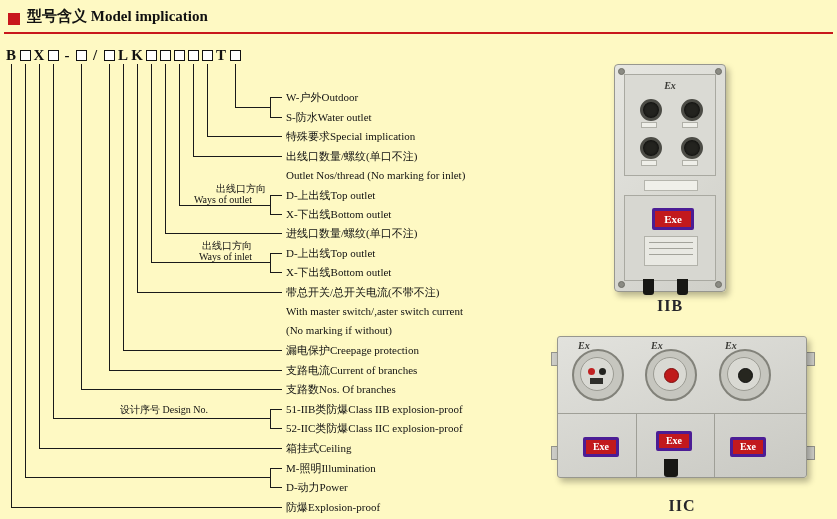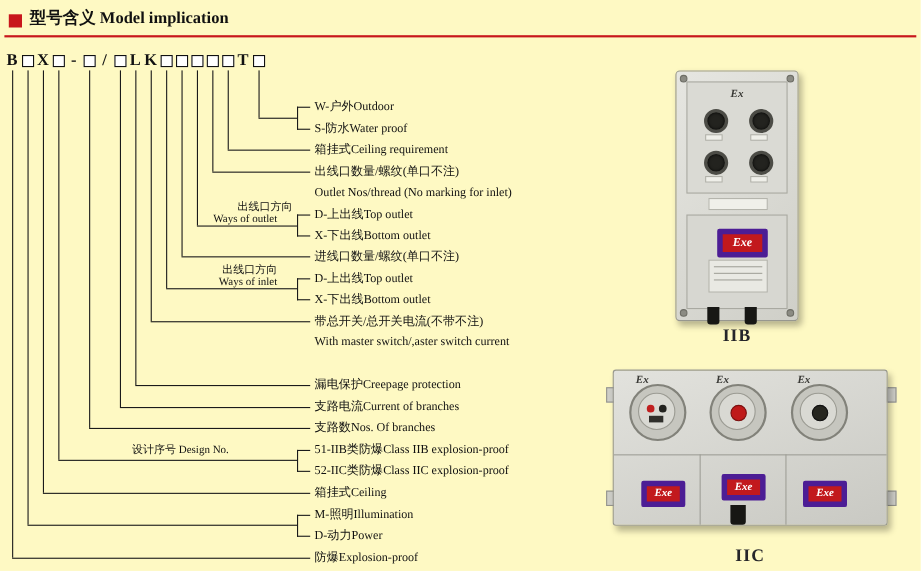--- a/index.html
+++ b/index.html
@@ -18,22 +18,22 @@
   
   .ln{position:absolute;background:#1a1a1a;}
   
   .lbl{position:absolute;left:286px;height:18px;line-height:18px;font-size:11px;white-space:nowrap;color:#111;}
   .side{position:absolute;font-size:10px;line-height:11px;white-space:nowrap;color:#111;}
   .side-r{text-align:right;width:74px;}
   
   .product{position:absolute;}
   .pbody{position:absolute;border:1px solid #97978f;border-radius:4px;
          background:linear-gradient(135deg,#e6e6e1,#cfcfc8);box-shadow:3px 4px 6px rgba(0,0,0,.28);}
-  .exe{position:absolute;background:#c2191d;border:5px solid #4c1d95;border-radius:2px;color:#fff;
-       font-style:italic;font-weight:bold;text-align:center;}
+  .exe{position:absolute;background:#c2191d;border:3px solid #4c1d95;border-radius:2px;color:#fff;
+       font-weight:bold;text-align:center;}
   .exm{position:absolute;font-style:italic;font-weight:bold;font-size:10px;color:#3a3a36;}
   
   .iib{left:612px;top:62px;width:116px;height:234px;}
   .iib .pbody{left:2px;top:2px;width:110px;height:226px;}
   .iib .ptop{position:absolute;left:9px;top:9px;width:90px;height:100px;background:#dadad4;border:1px solid #a9a9a1;}
   .iib .exm{left:0;top:5px;width:100%;text-align:center;}
   .btn{position:absolute;width:16px;height:16px;border-radius:50%;background:#23231f;border:3px solid #4c4c46;box-shadow:inset 0 0 3px #000;}
   .tag{position:absolute;width:14px;height:4px;background:#efefe9;border:1px solid #b0b0a8;}
   .iib .plabel{position:absolute;left:29px;top:115px;width:52px;height:9px;background:#f0f0ea;border:1px solid #b5b5ad;}
   .iib .pdoor{position:absolute;left:9px;top:130px;width:90px;height:84px;background:#d7d7d1;border:1px solid #a9a9a1;}
@@ -128,31 +128,32 @@
       <div class="ln" style="left: 270px; top: 272px; width: 12px; height: 1px;"></div>
       <div class="ln" style="left: 270px; top: 409px; width: 1px; height: 20px;"></div>
       <div class="ln" style="left: 270px; top: 409px; width: 12px; height: 1px;"></div>
       <div class="ln" style="left: 270px; top: 428px; width: 12px; height: 1px;"></div>
       <div class="ln" style="left: 270px; top: 468px; width: 1px; height: 20px;"></div>
       <div class="ln" style="left: 270px; top: 468px; width: 12px; height: 1px;"></div>
       <div class="ln" style="left: 270px; top: 487px; width: 12px; height: 1px;"></div>
     </div>
 
   <div class="lbl" style="top:88px">W-户外Outdoor</div>
-  <div class="lbl" style="top:108px">S-防水Water proof</div>
-  <div class="lbl" style="top:127px">箱挂式Ceiling requirement</div>
+  <div class="lbl" style="top:108px">S-防水Water outlet</div>
+  <div class="lbl" style="top:127px">特殊要求Special implication</div>
   <div class="lbl" style="top:147px">出线口数量/螺纹(单口不注)</div>
   <div class="lbl" style="top:166px">Outlet Nos/thread (No marking for inlet)</div>
   <div class="lbl" style="top:186px">D-上出线Top outlet</div>
   <div class="lbl" style="top:205px">X-下出线Bottom outlet</div>
   <div class="lbl" style="top:224px">进线口数量/螺纹(单口不注)</div>
   <div class="lbl" style="top:244px">D-上出线Top outlet</div>
   <div class="lbl" style="top:263px">X-下出线Bottom outlet</div>
   <div class="lbl" style="top:283px">带总开关/总开关电流(不带不注)</div>
   <div class="lbl" style="top:302px">With master switch/,aster switch current</div>
+  <div class="lbl" style="top:321px">(No marking if without)</div>
   <div class="lbl" style="top:341px">漏电保护Creepage protection</div>
   <div class="lbl" style="top:361px">支路电流Current of branches</div>
   <div class="lbl" style="top:380px">支路数Nos. Of branches</div>
   <div class="lbl" style="top:400px">51-IIB类防爆Class IIB explosion-proof</div>
   <div class="lbl" style="top:419px">52-IIC类防爆Class IIC explosion-proof</div>
   <div class="lbl" style="top:439px">箱挂式Ceiling</div>
   <div class="lbl" style="top:459px">M-照明Illumination</div>
   <div class="lbl" style="top:478px">D-动力Power</div>
   <div class="lbl" style="top:498px">防爆Explosion-proof</div>
 

